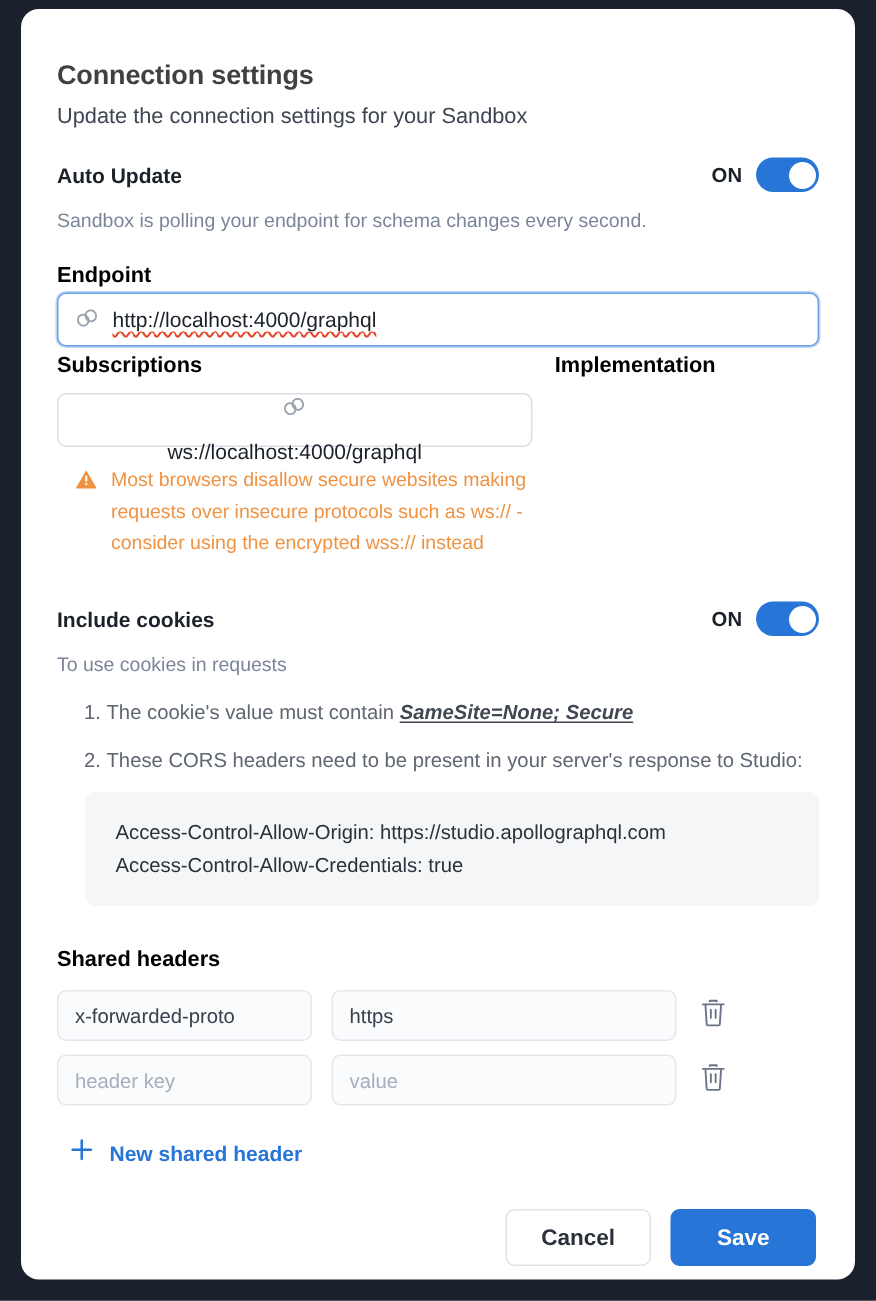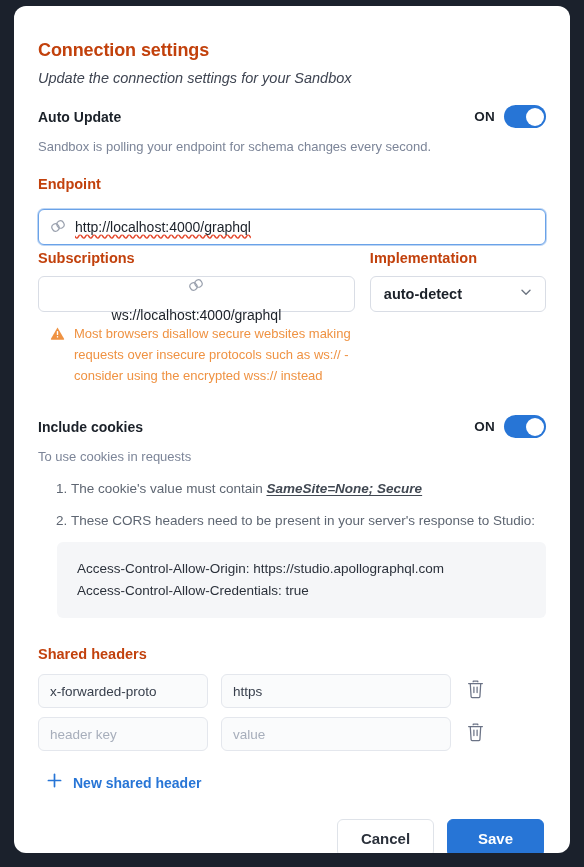--- a/index.html
+++ b/index.html
@@ -31,31 +31,30 @@
     position: absolute;
     left: 0; top: 0;
     width: 556px; height: 847px;
     padding: 30px 24px 0 24px;
   }
 
   
   .title {
     font-size: 18px;
     font-weight: bold;
-    color: #c2410c;
+    color: #404040;
     letter-spacing: -0.1px;
     margin: 0 0 1px 0;
     line-height: 28px;
   }
   .subtitle {
     font-size: 14.5px;
     color: #3f4552;
     line-height: 26px;
     margin: 0;
-    font-style: italic;
   }
 
   .section-head {
     display: flex;
     align-items: center;
     justify-content: space-between;
     margin-top: 14px;
   }
   .section-title {
     font-size: 14px;
@@ -98,21 +97,21 @@
     width: 18px;
     height: 18px;
     border-radius: 50%;
     background: #ffffff;
   }
 
   
   .field-label {
     font-size: 14.5px;
     font-weight: bold;
-    color: #c2410c;
+    color: #000000;
     line-height: 22px;
   }
 
   .input {
     height: 36px;
     border: 1px solid #d9dde5;
     border-radius: 6px;
     background: #ffffff;
     display: flex;
     align-items: center;
@@ -126,21 +125,21 @@
     border-color: #6aa2e8;
     box-shadow: 0 0 0 1px #bcd5f4;
   }
   .input .val { line-height: 20px; white-space: nowrap; }
   .spell {
     text-decoration: underline wavy #e4462a;
     text-decoration-skip-ink: none;
     text-underline-offset: 2px;
   }
 
-  #endpoint-row { margin-top: 14px; text-align: center; }
+  #endpoint-row { margin-top: 0; text-align: center; }
 
   .two-col {
     display: flex;
     gap: 15px;
     margin-top: 2px;
   }
   .col-left { width: 322px; }
   .col-right { width: 179px; }
   .two-col .input { margin-top: 7px; flex-direction: column; }
 
@@ -335,28 +334,20 @@
                 <rect x="1.6" y="4.3" width="7" height="7.4" rx="3.5"></rect>
                 <rect x="7.4" y="4.3" width="7" height="7.4" rx="3.5"></rect>
               </g>
             </svg>
           </span>
           <span class="val">ws://localhost:4000/graphql</span>
         </div>
       </div>
       <div class="col-right">
         <div class="field-label">Implementation</div>
-        <div class="select">
-          <span class="sel-val">auto-detect</span>
-          <span>
-            <svg width="14" height="14" viewBox="0 0 14 14" fill="none">
-              <path d="M3 5.3 L7 9.2 L11 5.3" stroke="#6c7480" stroke-width="1.4" stroke-linecap="round" stroke-linejoin="round"></path>
-            </svg>
-          </span>
-        </div>
       </div>
     </div>
 
     <div class="warning">
       <span style="flex:none;margin-top:3px;">
         <svg width="15" height="15" viewBox="0 0 16 16">
           <path d="M8 1.6 L15 13.6 Q15.5 14.6 14.4 14.6 L1.6 14.6 Q0.5 14.6 1 13.6 Z" fill="#ef9242"></path>
           <rect x="7.25" y="5.4" width="1.5" height="4.3" rx="0.7" fill="#ffffff"></rect>
           <rect x="7.25" y="10.7" width="1.5" height="1.6" rx="0.7" fill="#ffffff"></rect>
         </svg>

